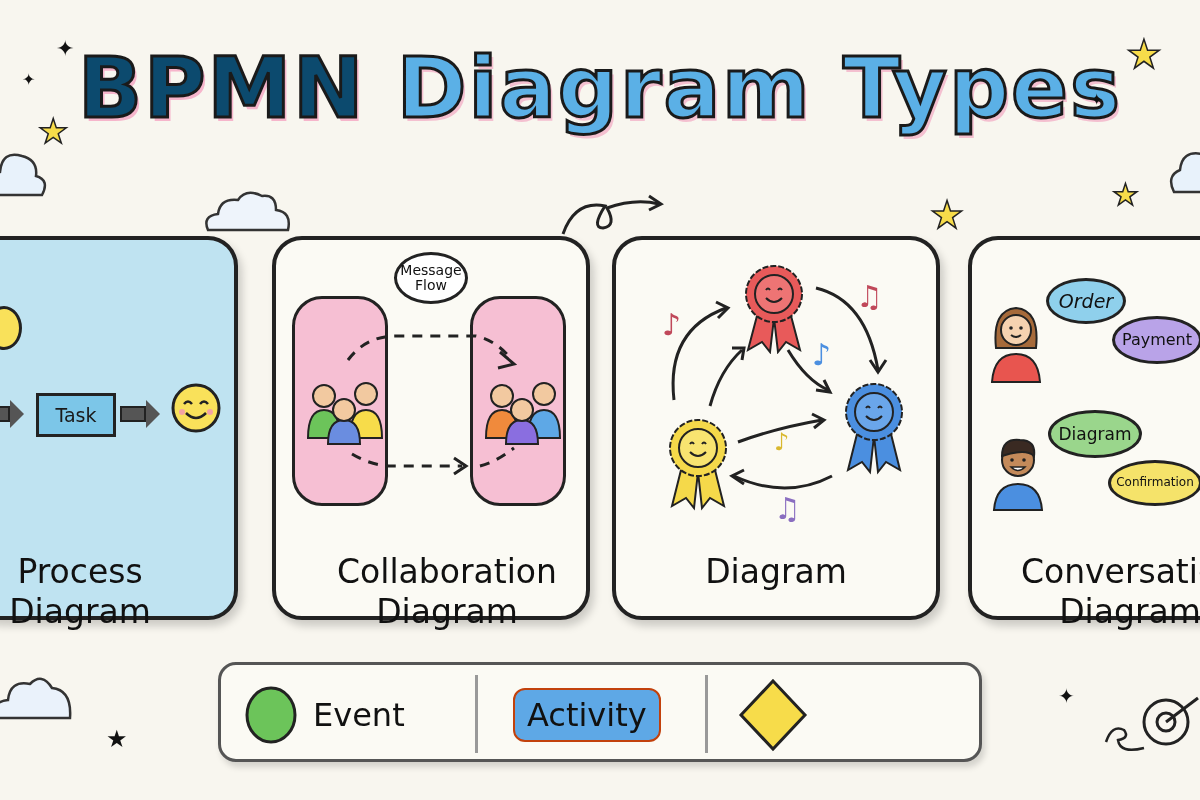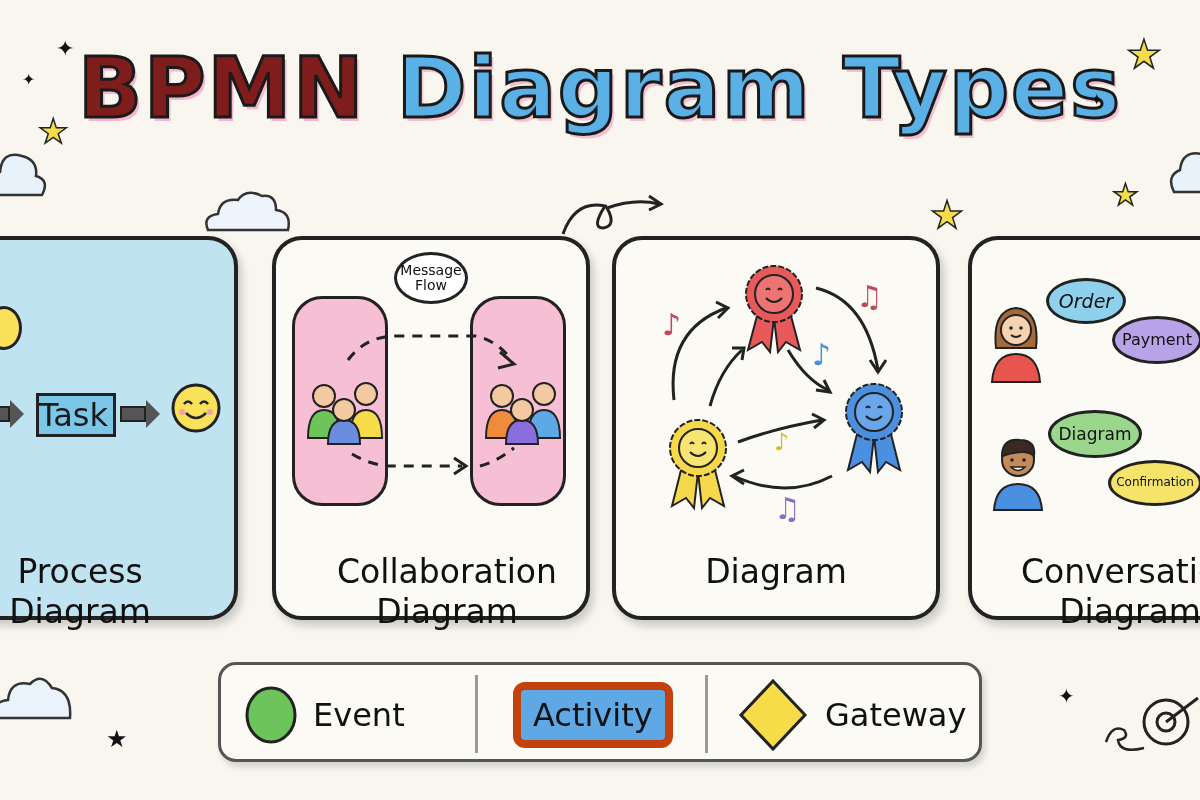--- a/index.html
+++ b/index.html
@@ -11,21 +11,21 @@
     color: #1a1a1a;
   }
   .abs { position: absolute; }
   .title {
     position: absolute; top: 46px; left: 0; width: 1200px;
     text-align: center; font-size: 84px; font-weight: bold;
     letter-spacing: 2px; line-height: 1;
     font-family: "DejaVu Sans", sans-serif;
   }
   .title .w1 {
-    color: #7f1d1d;
+    color: #0c4a6e;
     -webkit-text-stroke: 3px #1a1a1a;
     text-shadow: 3px 4px 0 #f6b5cb;
   }
   .title .w2, .title .w3 {
     color: #5bb0e6;
     -webkit-text-stroke: 3px #1a1a1a;
     text-shadow: 3px 4px 0 #f4c0d0;
   }
   .panel {
     position: absolute; top: 236px; height: 384px;
@@ -39,21 +39,21 @@
   .panel-choreo { left: 612px; width: 328px; }
   .panel-conv { left: 968px; width: 260px; }
   .caption {
     position: absolute; top: 552px; text-align: center;
     font-size: 33px; line-height: 40px; color: #111;
     font-family: "DejaVu Sans", sans-serif;
   }
   .task-box {
     position: absolute; left: 34px; top: 153px; width: 80px; height: 44px;
     background: #7cc6e8; border: 3px solid #222;
-    font-size: 32px; line-height: 38px; 
+    font-size: 19px; line-height: 38px; text-align: center;
   }
   .arrow-shape {
     position: absolute; height: 16px; background: #555; border: 2px solid #222;
   }
   .arrow-shape::after {
     content: ""; position: absolute; right: -16px; top: -8px;
     border-left: 14px solid #555; border-top: 14px solid transparent; border-bottom: 14px solid transparent;
   }
   .smiley {
     position: absolute; border-radius: 50%; background: #f9e15a; border: 3px solid #222;
@@ -257,22 +257,21 @@
 
 <div class="legend">
   <div class="legend-item" style="left:22px;">
     <svg width="56" height="60">
       <ellipse cx="28" cy="30" rx="24" ry="27" fill="#6cc45a" stroke="#222" stroke-width="3"></ellipse>
     </svg>
     <span class="legend-label" style="margin-left:14px;">Event</span>
   </div>
   <div class="divider" style="left:254px;"></div>
   <div class="legend-item" style="left:292px;">
-    <span class="legend-label" style="background:#5ea8e6;border:8px solid #c2410c;border-radius:12px;padding:6px 12px;">Activity</span>
+    <span class="legend-label" style="background:#5ea8e6;border:2px solid #c2410c;border-radius:12px;padding:6px 12px;">Activity</span>
   </div>
   <div class="divider" style="left:484px;"></div>
   <div class="legend-item" style="left:516px;">
     <svg width="72" height="76">
       <path d="M36 4 L68 38 L36 72 L4 38 Z" fill="#f7dc4a" stroke="#222" stroke-width="3"></path>
     </svg>
-    <span class="legend-label" style="margin-left:16px;">Gateway</span>
   </div>
 </div>
 
 </body></html>

